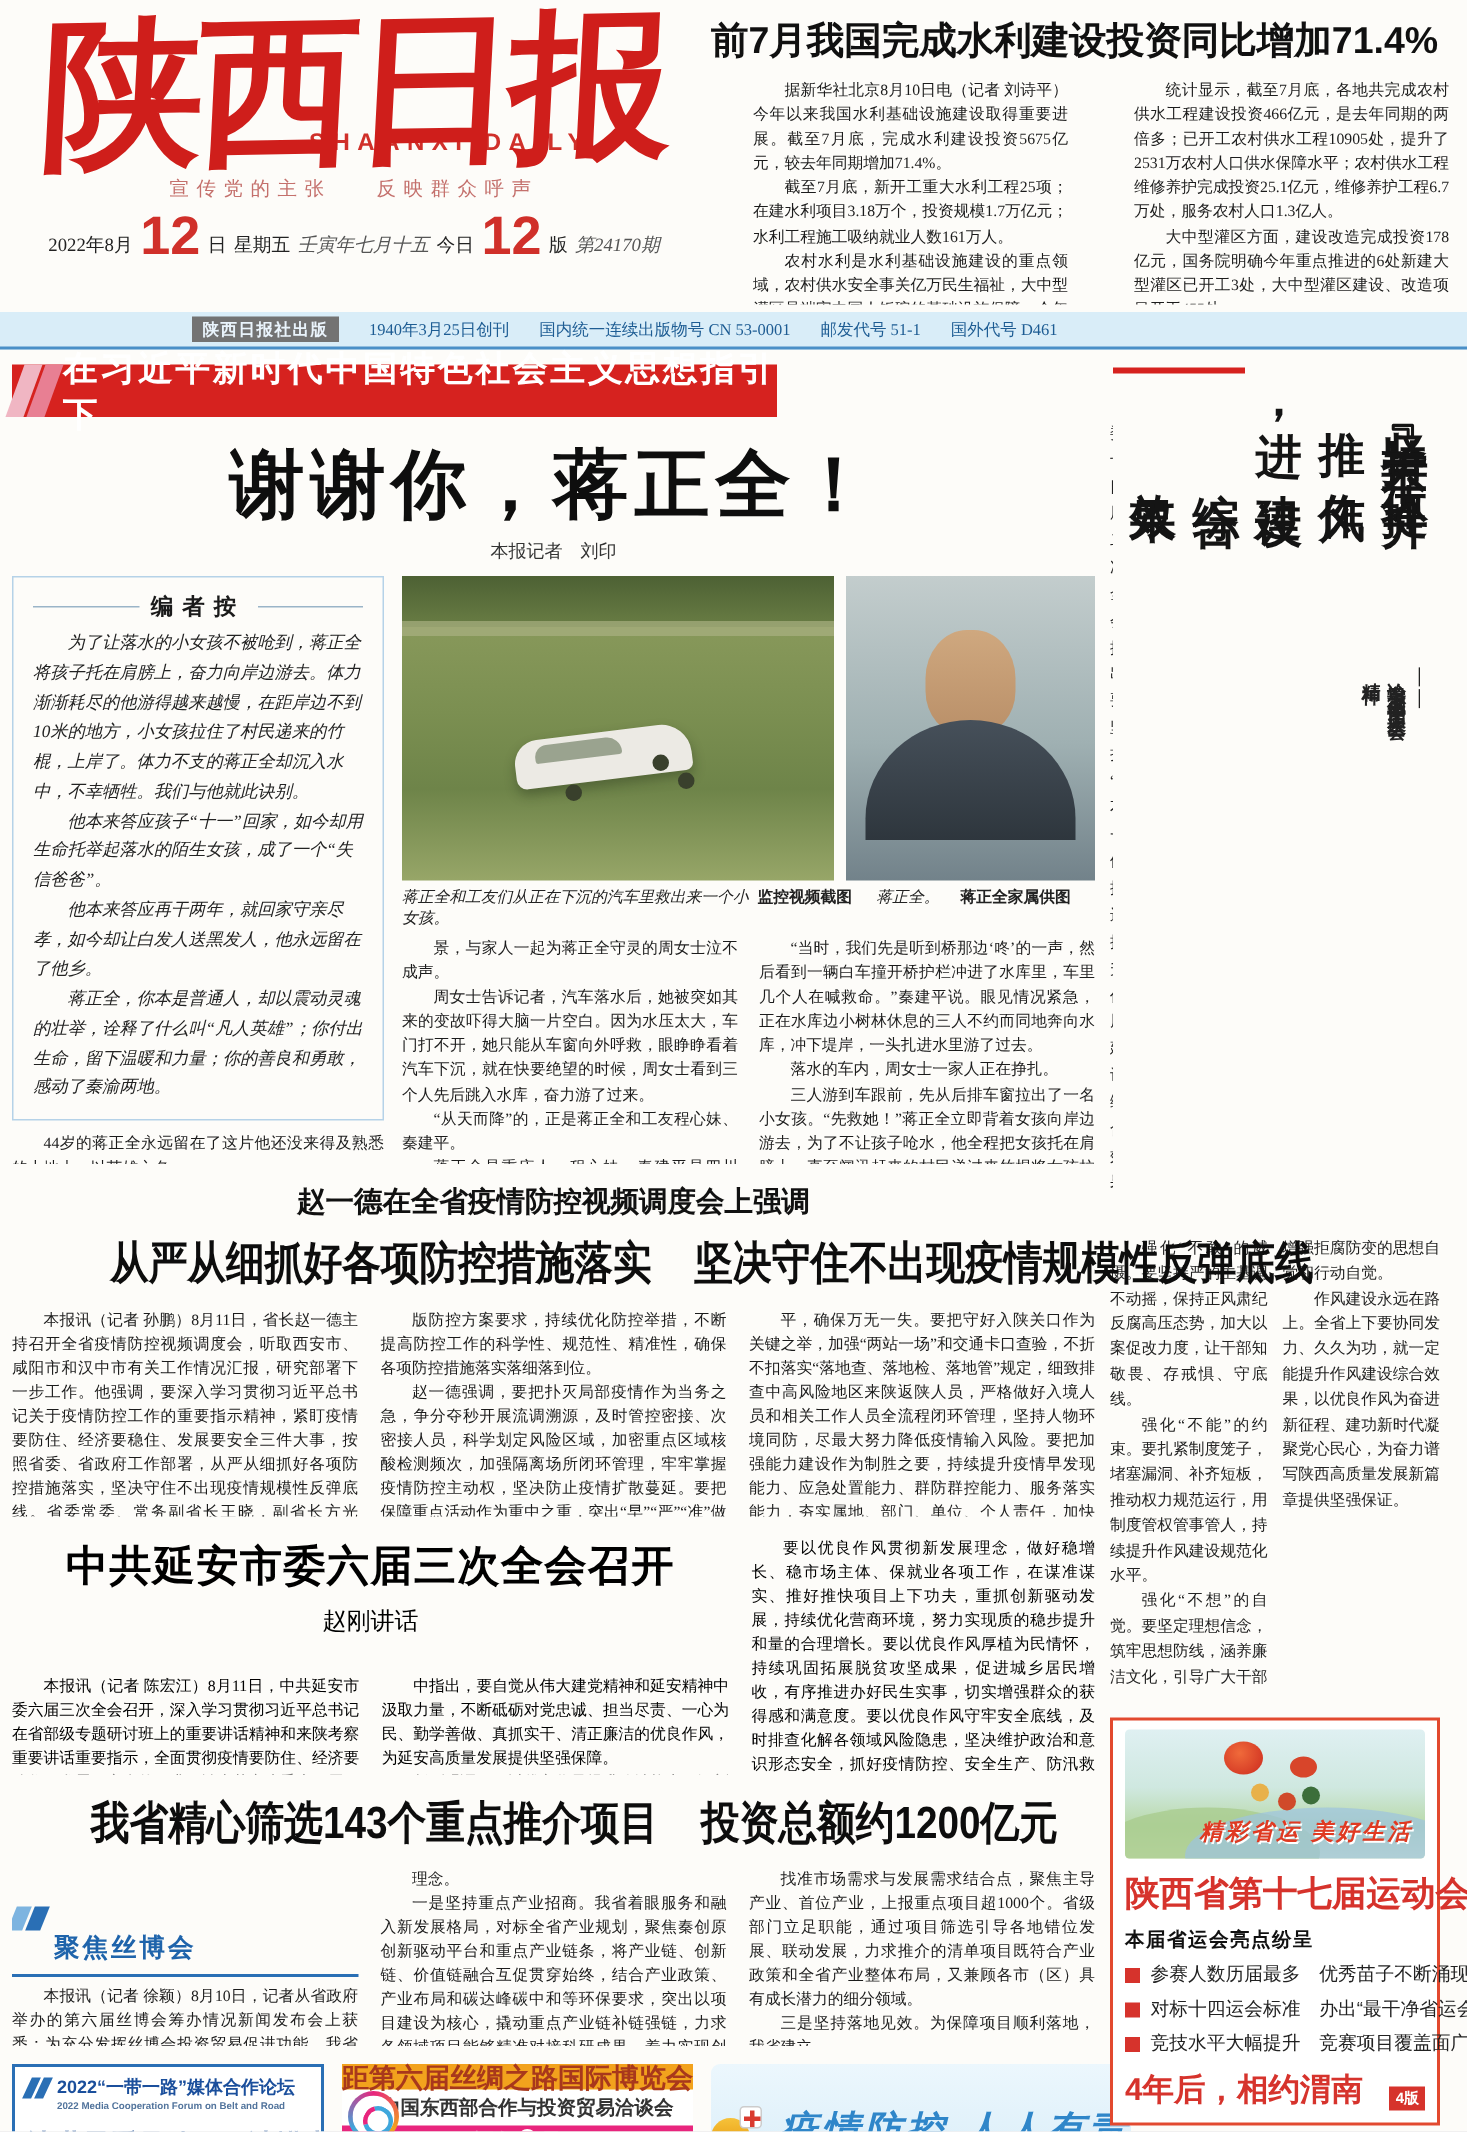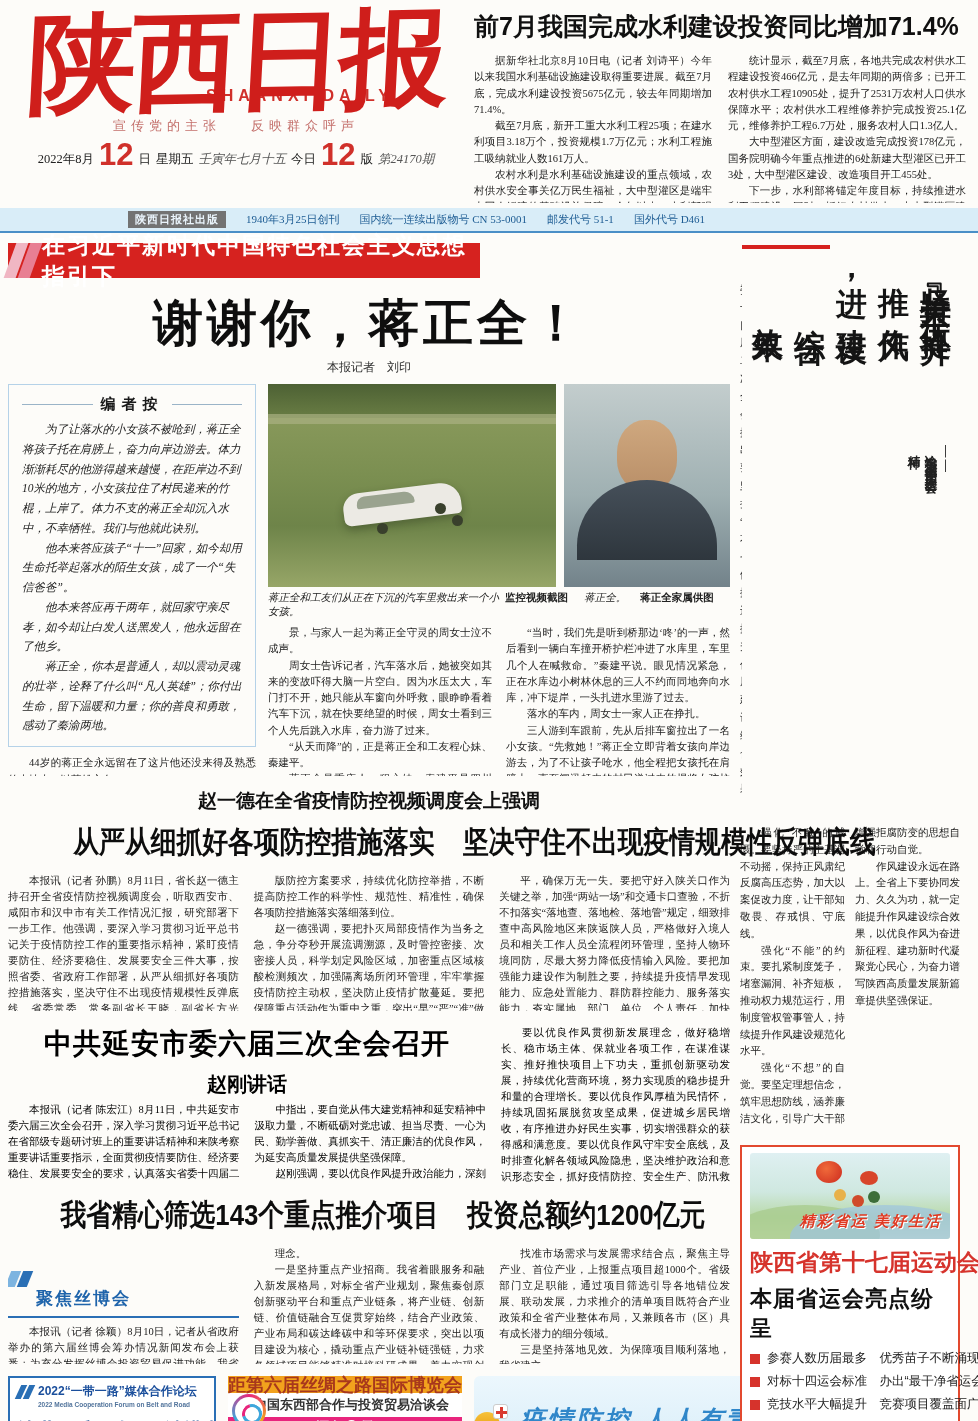--- a/index.html
+++ b/index.html
@@ -7,40 +7,40 @@
   body { font-family:"Liberation Serif","DejaVu Serif",serif; }
   .page { width:978px; height:1421px; margin:0 auto; background:#fdfcf9; overflow:hidden; position:relative; }
 
   
   .header { display:flex; height:208px; }
   .masthead { width:472px; display:flex; flex-direction:column; align-items:center; padding-top:4px; position:relative; }
   .m-title { font-size:108px; line-height:1.05; font-weight:bold; color:#cf1e1b; letter-spacing:-4px; transform:skewX(-4deg) rotate(-1deg); font-family:"DejaVu Serif",serif; white-space:nowrap; }
   .m-en { color:#d0302a; font-weight:bold; font-size:16px; letter-spacing:5px; margin-top:-30px; align-self:flex-end; margin-right:78px; font-family:"Liberation Sans",sans-serif; }
   .m-slogan { margin-top:12px; color:#c4706c; font-size:13px; letter-spacing:5px; display:flex; gap:30px; }
   .m-dateline { margin-top:8px; display:flex; align-items:flex-end; gap:5px; font-size:12.5px; color:#222; }
-  .big-red { color:#d0302a; font-size:31px; font-weight:bold; line-height:.8; font-family:"Liberation Sans",sans-serif; }
+  .big-red { color:#d0302a; font-size:36px; font-weight:bold; line-height:.8; font-family:"Liberation Sans",sans-serif; }
   .dl-soft { color:#555; font-style:italic; }
 
   .top-article { flex:1; padding:10px 12px 0 2px; }
   .water-headline { font-size:25px; font-weight:900; color:#101010; font-family:"Liberation Sans",sans-serif; white-space:nowrap; letter-spacing:0; }
   .water-cols { display:flex; gap:16px; margin-top:10px; height:150px; overflow:hidden; }
-  .wcol { flex:1; font-size:10.5px; line-height:1.55; text-align:justify; color:#1c1c1c; }
+  .wcol { flex:1; font-size:10.5px; line-height:1.55; text-align:justify; color:#1c1c1c;margin-left:28px; }
   .wcol p, .justp p { text-indent:2em; margin:0; }
 
   
   .pub-strip { height:25px; background:#d9edf8; border-bottom:2px solid #4a8fc7; display:flex; align-items:center; gap:20px; padding-left:128px; font-size:11px; color:#1d5c93; }
   .pub-badge { background:#737373; color:#eaf4fc; padding:1px 7px; font-weight:bold; letter-spacing:1px; font-size:11px; }
 
   
   .main { display:flex; padding:10px 8px 0 8px; gap:10px; }
   .left-main { width:722px; }
   .right-col { width:220px; }
 
   
-  .kicker-banner { width:472px; height:35px; background:#d6221f; color:#fff; display:flex; align-items:center; padding-left:34px; font-size:23px; font-weight:bold; letter-spacing:2px; font-family:"Liberation Sans",sans-serif; position:relative; }
+  .kicker-banner { width:510px; height:35px; background:#d6221f; color:#fff; display:flex; align-items:center; padding-left:34px; font-size:23px; font-weight:bold; letter-spacing:2px; font-family:"Liberation Sans",sans-serif; position:relative; }
   .kb-stripe1,.kb-stripe2 { position:absolute; top:0; height:35px; width:12px; transform:skewX(-20deg); }
   .kb-stripe1 { left:2px; background:#f0b6c3; }
   .kb-stripe2 { left:16px; background:#e87f93; }
   .h1 { text-align:center; font-size:50px; font-weight:900; letter-spacing:4px; margin:12px 0 2px; color:#0e0e0e; font-family:"Liberation Sans",sans-serif; }
   .byline { text-align:center; font-size:12px; color:#333; margin-bottom:8px; }
 
   .feature-row { display:flex; gap:12px; height:392px; overflow:hidden;justify-content:center; }
   .editor-col { width:248px; flex-shrink:0; }
   .editor-box { border:1px solid #b5d2e8; padding:10px 13px 10px; }
   .editor-title-row { display:flex; align-items:center; gap:8px; margin-bottom:6px; }
@@ -78,21 +78,21 @@
   .sec-headline .condensed { display:inline-block; transform:scaleX(.86); transform-origin:center; font-size:30px; font-weight:900; font-family:"Liberation Sans",sans-serif; color:#0d0d0d; white-space:nowrap; }
   .hl-gap { display:inline-block; width:1.1em; }
   .cols3 { display:flex; gap:15px; overflow:hidden; }
   .cols3 .col { flex:1; font-size:10.5px; line-height:1.52; text-align:justify; color:#1c1c1c; }
   .covid-cols { height:138px; }
 
   
   .yanan { display:flex; gap:15px; margin-top:14px; height:158px; overflow:hidden; }
   .yanan-left { width:478px; }
   .yanan-headline { text-align:center; font-size:28px; font-weight:700; font-family:"Liberation Sans",sans-serif; letter-spacing:1px; }
-  .yanan-sub { text-align:center; font-size:20px; font-weight:bold; font-family:"Liberation Sans",sans-serif; margin:8px 0 4px; }
+  .yanan-sub { text-align:center; font-size:16px; font-weight:normal; font-family:"Liberation Sans",sans-serif; margin:8px 0 25px; }
   .yanan-cols { display:flex; gap:15px; overflow:hidden; }
   .yanan-cols .col { flex:1; font-size:10.5px; line-height:1.52; text-align:justify; }
   .yanan-right { flex:1; font-size:10.5px; line-height:1.52; text-align:justify; overflow:hidden; }
 
   
   .expo-cols { height:118px; }
   .expo-label { display:flex; align-items:center; gap:6px; border-bottom:2px solid #2a6fb5; padding-bottom:4px; margin-bottom:6px; }
   .lbl-par1,.lbl-par2 { width:10px; height:16px; transform:skewX(-22deg); }
   .lbl-par1 { background:#7db4e0; } .lbl-par2 { background:#2a6fb5; margin-left:-4px; }
   .expo-label-text { color:#1f64ab; font-size:17px; font-weight:900; font-family:"Liberation Sans",sans-serif; letter-spacing:2px;margin-top:40px; }
@@ -141,21 +141,21 @@
   
   .sports-box { margin-top:12px; border:2px solid #e2492f; background:#fff; padding:6px 8px 8px; }
   .sb-art { height:86px; position:relative; overflow:hidden; border-radius:3px;
             background:linear-gradient(180deg,#dff0f2 0%,#cfe8e0 45%,#b9d9a8 75%,#d9e8c0 100%); }
   .sb-hill1 { position:absolute; left:-20px; bottom:-26px; width:150px; height:60px; border-radius:50%; background:#a9cc8e; opacity:.8; }
   .sb-hill2 { position:absolute; right:-30px; bottom:-30px; width:190px; height:64px; border-radius:50%; background:#9cc3e0; opacity:.7; }
   .sb-lantern { position:absolute; left:66px; top:8px; width:26px; height:22px; border-radius:50%; background:radial-gradient(circle at 40% 35%,#f06a3a,#cc2a1e); box-shadow:40px 6px 0 -4px #d8452a; }
   .sb-fig { position:absolute; width:12px; height:12px; border-radius:50%; }
   .sb-slogan { position:absolute; right:8px; bottom:8px; color:#e03a22; font-size:15px; font-weight:900; font-style:italic; font-family:"Liberation Sans",sans-serif; letter-spacing:2px; text-shadow:1px 1px 0 #fff; white-space:nowrap; }
   .sb-headline { color:#d6332c; font-size:23px; font-weight:900; font-family:"Liberation Sans",sans-serif; margin-top:8px; white-space:nowrap; letter-spacing:0; }
-  .sb-sub { color:#111; font-size:22px; font-weight:900; font-family:"Liberation Sans",sans-serif; margin-top:6px; letter-spacing:1px; }
+  .sb-sub { color:#111; font-size:13px; font-weight:900; font-family:"Liberation Sans",sans-serif; margin-top:6px; letter-spacing:1px; }
   .sb-bullets { margin-top:6px; display:flex; flex-direction:column; gap:6px; }
   .sb-bullet { display:flex; align-items:center; gap:7px; font-size:12.5px; color:#222; font-family:"Liberation Sans",sans-serif; white-space:nowrap; }
   .sb-sq { width:10px; height:10px; background:#d6332c; flex-shrink:0; }
   .sb-footer { display:flex; align-items:flex-end; justify-content:space-between; margin-top:8px; }
   .sb-footer-text { color:#d6332c; font-size:21px; font-weight:900; font-family:"Liberation Sans",sans-serif; white-space:nowrap; }
   .sb-page { background:#d6332c; color:#fff; font-size:10px; font-weight:bold; padding:1px 4px; font-family:"Liberation Sans",sans-serif; }
 </style>
 </head>
 <body>
 

